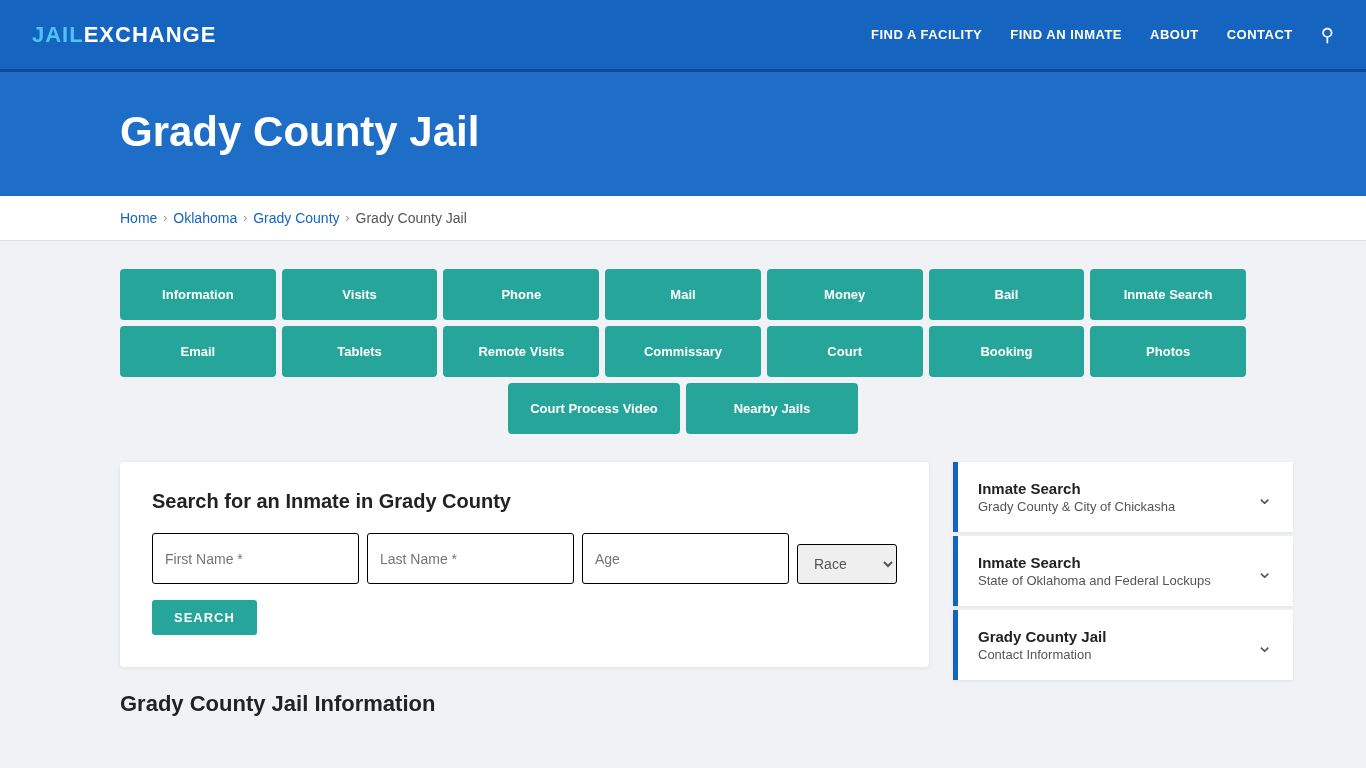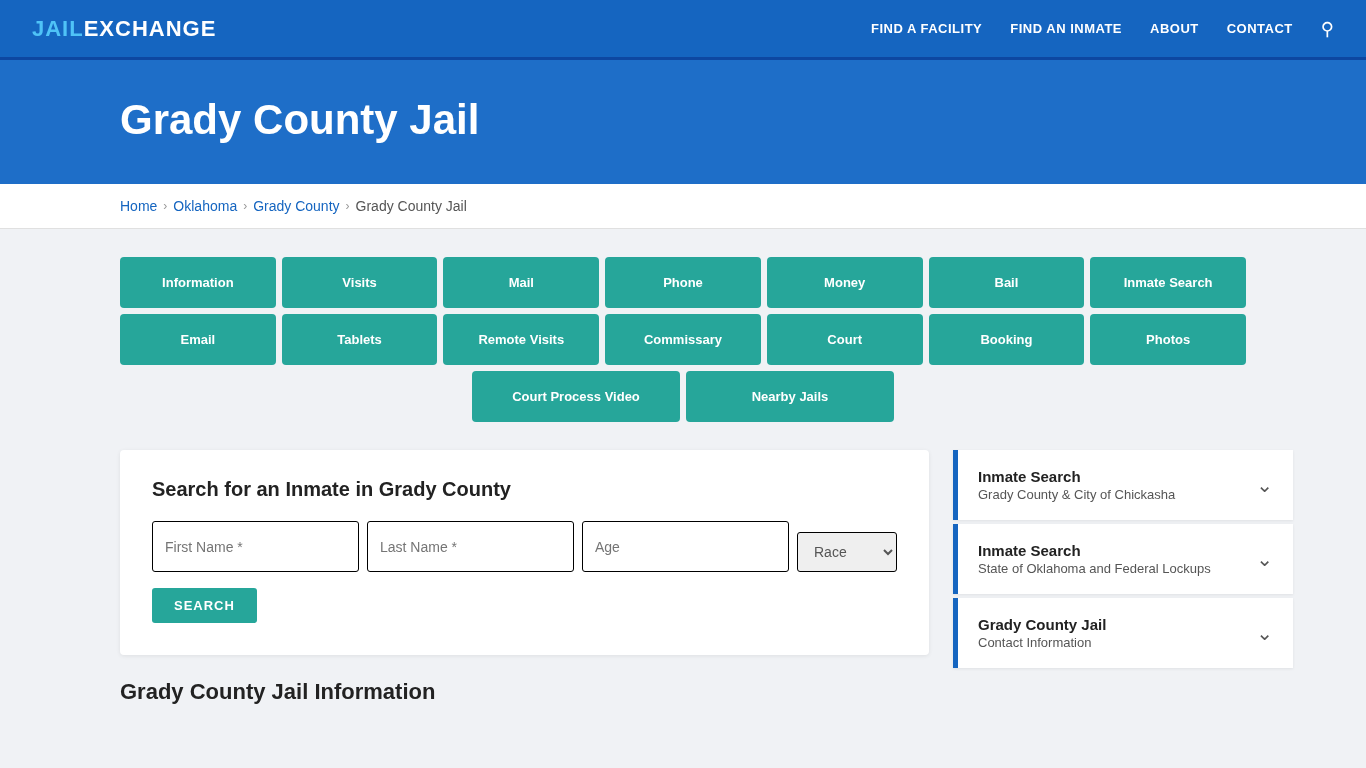--- a/index.html
+++ b/index.html
@@ -5,21 +5,21 @@
     * { box-sizing: border-box; margin: 0; padding: 0; }
     body { font-family: Arial, Helvetica, sans-serif; background: #f0f2f5; color: #333; }
 
     
     nav {
       background: #1565c0;
       display: flex;
       align-items: center;
       justify-content: space-between;
       padding: 0 32px;
-      height: 60px;
+      height: 72px;
       border-bottom: 3px solid #0d47a1;
     }
     .nav-logo {
       font-size: 22px;
       font-weight: 900;
       color: #fff;
       letter-spacing: 1px;
     }
     .nav-logo span { color: #4fc3f7; }
     .nav-links {
@@ -103,21 +103,21 @@
       text-align: center;
       transition: background 0.2s;
     }
     .row3-wrapper {
       display: flex;
       justify-content: center;
       gap: 6px;
       margin-bottom: 28px;
     }
     .row3-wrapper .grid-btn {
-      width: 208px;
+      width: 172px;
     }
 
     
     .two-col {
       display: flex;
       gap: 24px;
       align-items: flex-start;
     }
 
     
@@ -231,22 +231,22 @@
     <span class="sep">›</span>
     <span class="current">Grady County Jail</span>
   </div>
 </div>
 
 <div class="page-body">
 
   <div class="btn-grid">
     <button class="grid-btn">Information</button>
     <button class="grid-btn">Visits</button>
+    <button class="grid-btn">Phone</button>
     <button class="grid-btn">Mail</button>
-    <button class="grid-btn">Phone</button>
     <button class="grid-btn">Money</button>
     <button class="grid-btn">Bail</button>
     <button class="grid-btn">Inmate Search</button>
   </div>
 
   <div class="btn-grid-row2">
     <button class="grid-btn">Email</button>
     <button class="grid-btn">Tablets</button>
     <button class="grid-btn">Remote Visits</button>
     <button class="grid-btn">Commissary</button>

